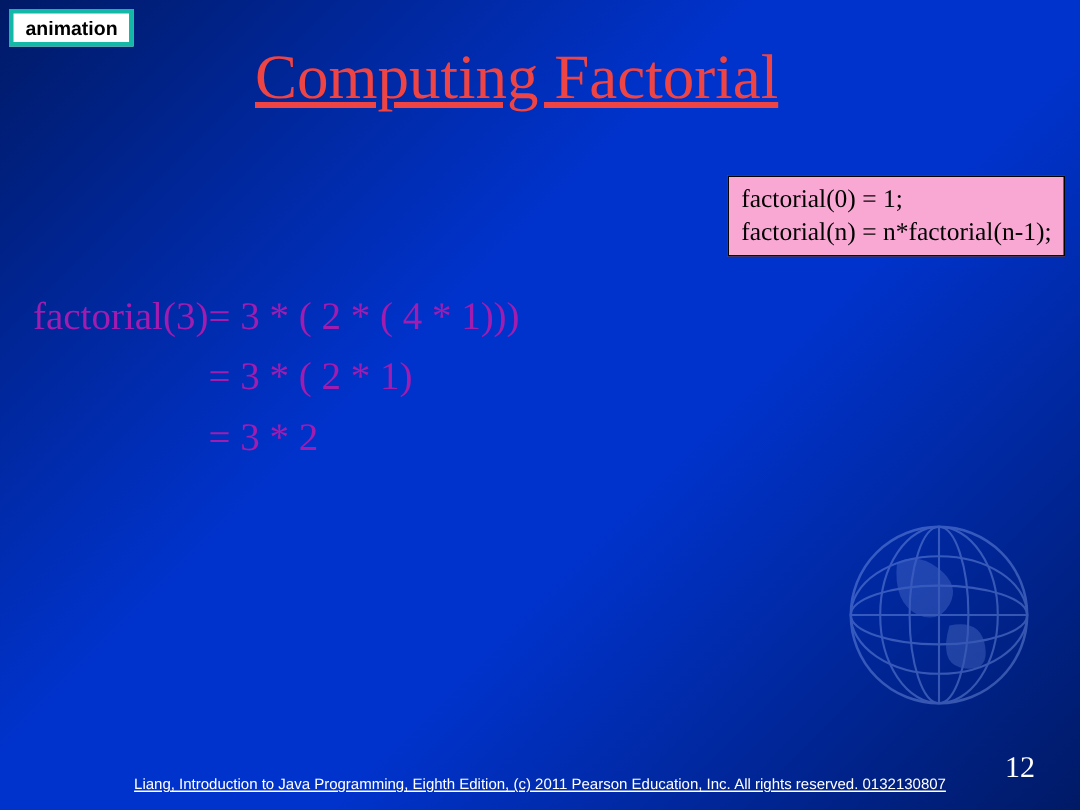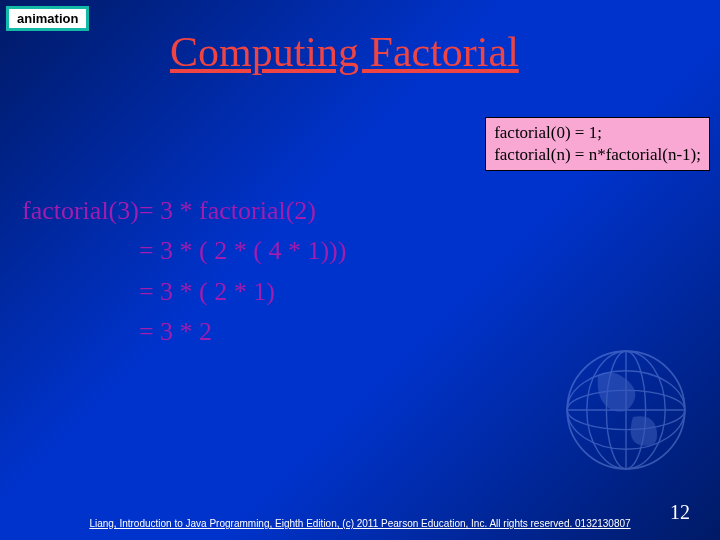--- a/index.html
+++ b/index.html
@@ -89,21 +89,20 @@
 
 <div class="title">Computing Factorial</div>
 
 <div class="defn-box">
   <div>factorial(0) = 1;</div>
   <div>factorial(n) = n*factorial(n-1);</div>
 </div>
 
 <div class="work">
   <span class="lhs">factorial(3) </span><span class="rhs-block">
-    <div class="step">= 3 * factorial(2)</div>
     <div class="step">= 3 * ( 2 * ( 4 * 1)))</div>
     <div class="step">= 3 * ( 2 * 1)</div>
     <div class="step">= 3 * 2</div>
   </span>
 </div>
 
 <svg class="globe" viewBox="0 0 100 100">
   <ellipse cx="50" cy="50" rx="42" ry="42" fill="none" stroke="#9bb8ff" stroke-width="1.2"></ellipse>
   <ellipse cx="50" cy="50" rx="42" ry="14" fill="none" stroke="#9bb8ff" stroke-width="1"></ellipse>
   <ellipse cx="50" cy="50" rx="42" ry="28" fill="none" stroke="#9bb8ff" stroke-width="1"></ellipse>

